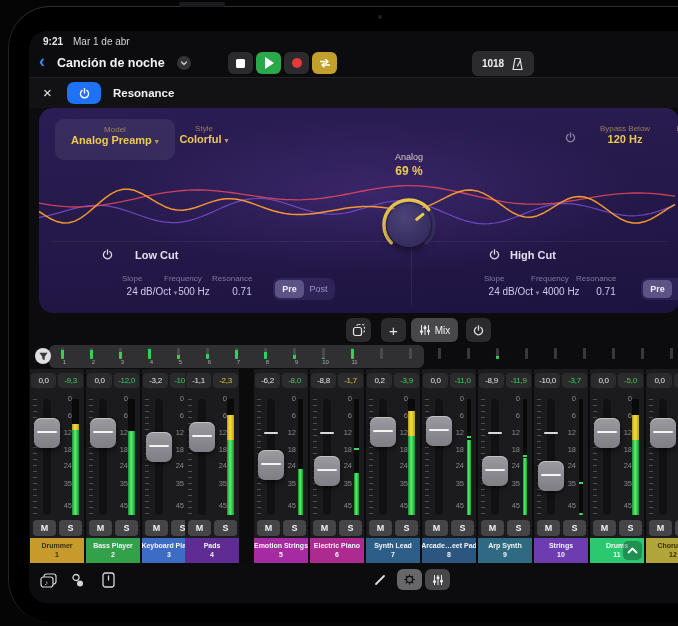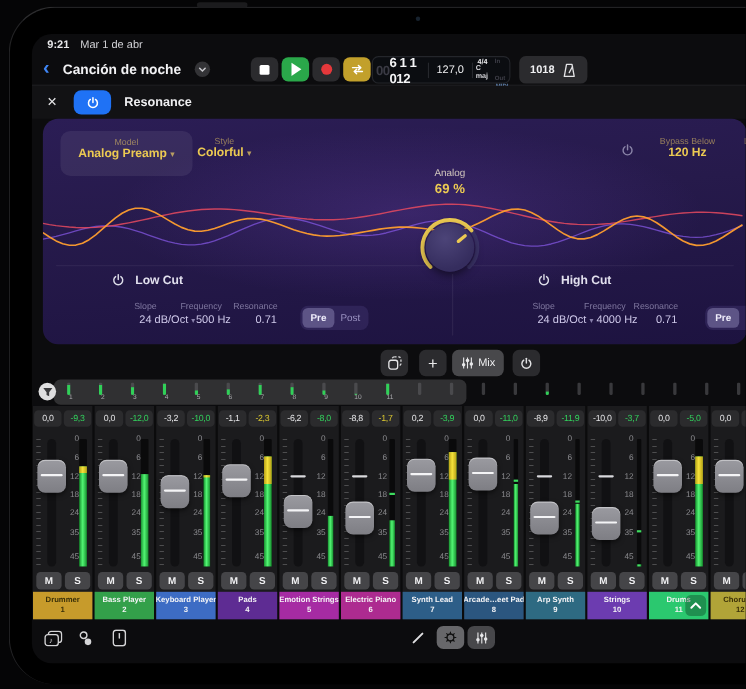--- a/index.html
+++ b/index.html
@@ -149,36 +149,20 @@
           </div>
         <div class="tbtn" style="left:255px">
             <div class="reccirc"></div>
           </div>
         <div class="tbtn" style="left:283px;background:#c2a02b">
           <svg width="14" height="12" viewBox="0 0 14 12">
             <path d="M2.5 4.5 H10 M10 4.5 l-2.2 -2 M10 4.5 l-2.2 2" stroke="#fff" stroke-width="1.3" fill="none" stroke-linecap="round"></path>
             <path d="M11.5 8 H4 M4 8 l2.2 -2 M4 8 l2.2 2" stroke="#fff" stroke-width="1.3" fill="none" stroke-linecap="round"></path>
           </svg>
         </div>
-        <div class="lcd">
-          <span style="width:4px"></span>
-          <span class="dim">00</span>
-          <span class="pos-big">6 1 1 012</span>
-          <span class="vdiv"></span>
-          <span class="tempo">127,0</span>
-          <span class="vdiv"></span>
-          <span class="stack">
-            <span class="sig">4/4</span>
-            <span class="key">C maj</span>
-          </span>
-          <span class="stack" style="margin-left:5px">
-            <span><span class="io">In</span> <span class="io">Out</span></span>
-            <span class="midi">MIDI</span>
-          </span>
-        </div>
         <div class="countpill">
           <span class="cnum">1018</span>
           <svg width="13" height="14" viewBox="0 0 13 14">
             <path d="M4 1.5 h5 l2 11 h-9 z" fill="none" stroke="#e4e4e6" stroke-width="1.2" stroke-linejoin="round"></path>
             <path d="M6.5 9 L9.5 3.5" stroke="#e4e4e6" stroke-width="1.2" stroke-linecap="round"></path>
           </svg>
         </div>
       </div>
 
       <div class="plug-head">
@@ -238,21 +222,21 @@
           <div class="p-val">0.0</div>
         </div>
 
         <div class="hdiv"></div>
         <div class="vdiv2"></div>
 
         <svg style="position:absolute;left:62px;top:140px" width="13" height="13" viewBox="0 0 16 16">
           <path d="M8 2.2 V7.5" stroke="#dcdce8" stroke-width="1.6" stroke-linecap="round"></path>
           <path d="M5.1 4.2 a5 5 0 1 0 5.8 0" fill="none" stroke="#dcdce8" stroke-width="1.6" stroke-linecap="round"></path>
         </svg>
-        <div class="cut-title" style="left:84px;top:141px">Low Cut</div>
+        <div class="cut-title" style="left:96px;top:141px">Low Cut</div>
         <div class="cut-lbl" style="left:83px;top:166px">Slope</div>
         <div class="cut-val" style="left:78px;top:178px"><span>24 dB/Oct</span> <span style="font-size:7px;color:#8a82ad">▾</span></div>
         <div class="cut-lbl" style="left:125px;top:166px">Frequency</div>
         <div class="cut-val" style="left:120px;top:178px">500 Hz</div>
         <div class="cut-lbl" style="left:173px;top:166px">Resonance</div>
         <div class="cut-val" style="left:168px;top:178px">0.71</div>
         <div class="toggle" style="left:234px;top:170px">
           <div class="tseg on">Pre</div>
           <div class="tseg">Post</div>
         </div>
@@ -437,21 +421,21 @@
               <div class="myel" style="top:33px;height:2px"></div>
             </div>
             <div class="cap" style="top:63px"></div>
             <div class="msbtn" style="left:3px">M</div>
             <div class="msbtn" style="left:29px">S</div>
             <div class="tlabel" style="background:#3d6cc4;color:#f4f4f6">
               <span class="tname">Keyboard Player</span>
               <span class="tnum">3</span>
             </div>
           </div>
-          <div class="strip" style="left: 169px;">
+          <div class="strip" style="left: 156px;">
             <div class="pill vol">-1,1</div>
             <div class="pill pk yellow">-2,3</div>
             <div class="ticks"></div>
             <div class="groove"></div>
             <div class="unity" style="top:63px"></div>
             <div class="slab" style="top:26px">0</div>
             <div class="slab" style="top:43px">6</div>
             <div class="slab" style="top:60px">12</div>
             <div class="slab" style="top:77px">18</div>
             <div class="slab" style="top:93px">24</div>

